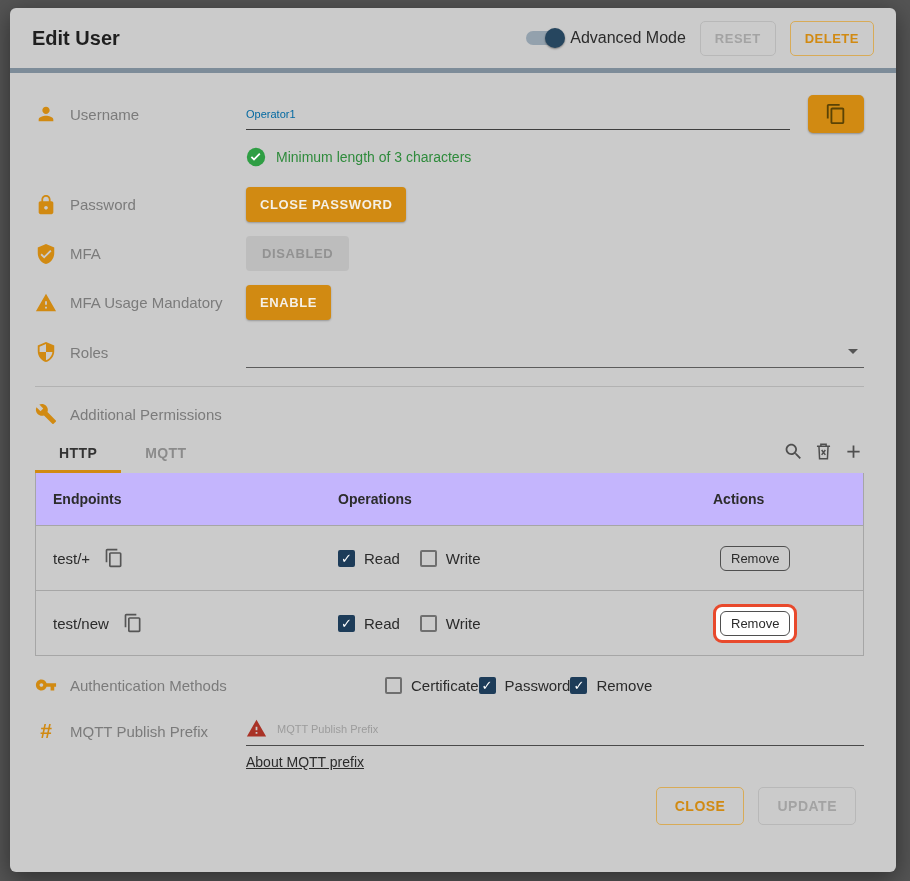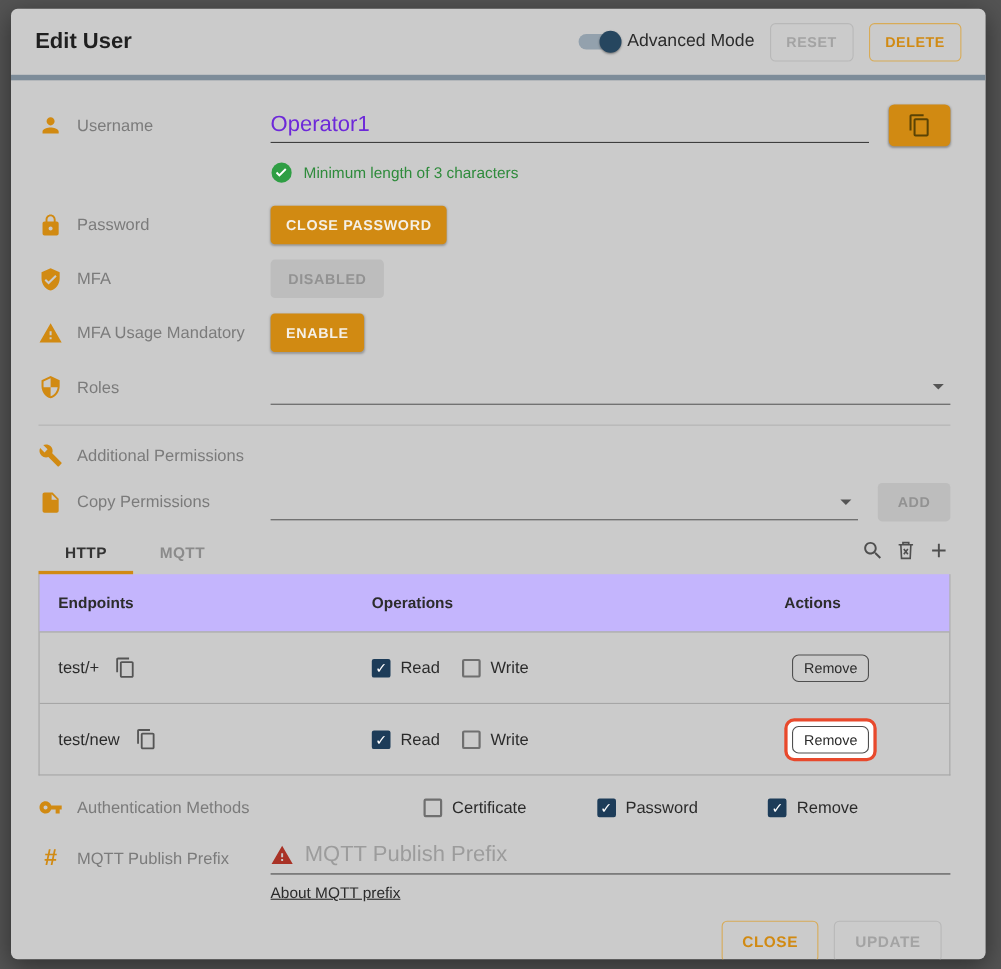--- a/index.html
+++ b/index.html
@@ -46,21 +46,21 @@
   .row-label { width:211px; min-width:211px; display:flex; align-items:center; gap:13px; }
   .row-label .lbl { font-size:15px; color:#7b7b7b; }
   .icon { width:22px; height:22px; display:inline-flex; align-items:center; justify-content:center; flex:none; }
   .icon svg { width:22px; height:22px; }
   .hash-glyph { font-size:21px; font-weight:bold; color:#d18a12; }
   
   .uline { border-bottom:1px solid #3e3e3e; display:flex; align-items:center; height:32px; }
   .uline.light { border-bottom-color:#5c5c5c; }
   input.text-input {
     border:none; background:transparent; outline:none; width:100%;
-    font-size:20px; color:#6d28d9; font-family:inherit;
+    font-size:11px; color:#0369a1; font-family:inherit;
   }
   input.text-input::placeholder { color:#9c9c9c; }
   .dd-arrow {
     width:0; height:0; border-left:5px solid transparent; border-right:5px solid transparent;
     border-top:5px solid #555; margin:0 6px; flex:none;
   }
   
   .btn-filled {
     background:#d18a12; color:#f5f0e6; border:none; border-radius:4px;
     font-size:13px; font-weight:bold; letter-spacing:.6px; padding:10px 14px;
@@ -113,21 +113,21 @@
   .cb.on .mark { display:block; }
   
   .remove-btn {
     border:1px solid #4f4f4f; border-radius:6px; background:transparent;
     font-size:13px; color:#2b2b2b; padding:4px 10px; cursor:pointer; font-family:inherit;
   }
   .ring { display:inline-block; padding:4px; border-radius:9px; border:3px solid transparent; }
   .ring.on { border-color:#e8492c; background:#fff; }
   .ring.on .remove-btn { background:#fff; }
   
-  .auth-opts { display:flex; align-items:center; gap:64px; margin-left:139px; }
+  .auth-opts { display:flex; align-items:center; margin-left:139px; }
   
   .prefix-control { flex:1; }
   .prefix-input-line { display:flex; align-items:center; gap:10px; border-bottom:1px solid #4a4a4a; height:34px; }
   .warn-red svg { width:21px; height:21px; }
   .prefix-link { font-size:14px; color:#2b2b2b; text-decoration:underline; margin-top:8px; display:inline-block; cursor:pointer; }
   
   .footer { display:flex; justify-content:flex-end; gap:14px; margin-top:16px; padding-right:8px; }
   .footer .btn-outline { padding:10px 18px; font-size:14px; }
 </style>
 </head>
@@ -238,35 +238,20 @@
       <div class="row-label" style="width:auto;">
         <span class="icon">
           <svg viewBox="0 0 24 24" fill="#d18a12">
               <path d="M22.7 19l-9.1-9.1c.9-2.3.4-5-1.5-6.9-2-2-5-2.4-7.4-1.3L9 6 6 9 1.6 4.7C.4 7.1.9 10.1 2.9 12.1c1.9 1.9 4.6 2.4 6.9 1.5l9.1 9.1c.4.4 1 .4 1.4 0l2.3-2.3c.5-.4.5-1.1.1-1.4z"></path>
             </svg>
         </span>
         <span class="lbl">Additional Permissions</span>
       </div>
     </div>
 
-    <div class="row" style="margin-top:14px;">
-      <div class="row-label">
-        <span class="icon">
-          <svg viewBox="0 0 24 24" fill="#d18a12">
-              <path d="M6 2c-1.1 0-2 .9-2 2v16c0 1.1.89 2 1.99 2H18c1.1 0 2-.9 2-2V8l-6-6H6zm7 7V3.5L18.5 9H13z"></path>
-            </svg>
-        </span>
-        <span class="lbl">Copy Permissions</span>
-      </div>
-      <div class="uline light" style="flex:1; margin-right:18px;">
-        <input class="text-input" value="" style="">
-        <span class="dd-arrow"></span>
-      </div>
-      <button class="btn-gray" style="padding:10px 18px;">ADD</button>
-    </div>
 
     <div class="tabs-row">
       <div class="tab active">HTTP</div>
       <div class="tab">MQTT</div>
       <div class="tab-icons">
         <span class="ticon">
           <svg viewBox="0 0 24 24" fill="#4f4f4f">
               <path d="M15.5 14h-.79l-.28-.27C15.41 12.59 16 11.11 16 9.5 16 5.91 13.09 3 9.5 3S3 5.91 3 9.5 5.91 16 9.5 16c1.61 0 3.09-.59 4.23-1.57l.27.28v.79l5 4.99L20.49 19l-4.99-5zm-6 0C7.01 14 5 11.99 5 9.5S7.01 5 9.5 5 14 7.01 14 9.5 11.99 14 9.5 14z"></path>
             </svg>
         </span>

